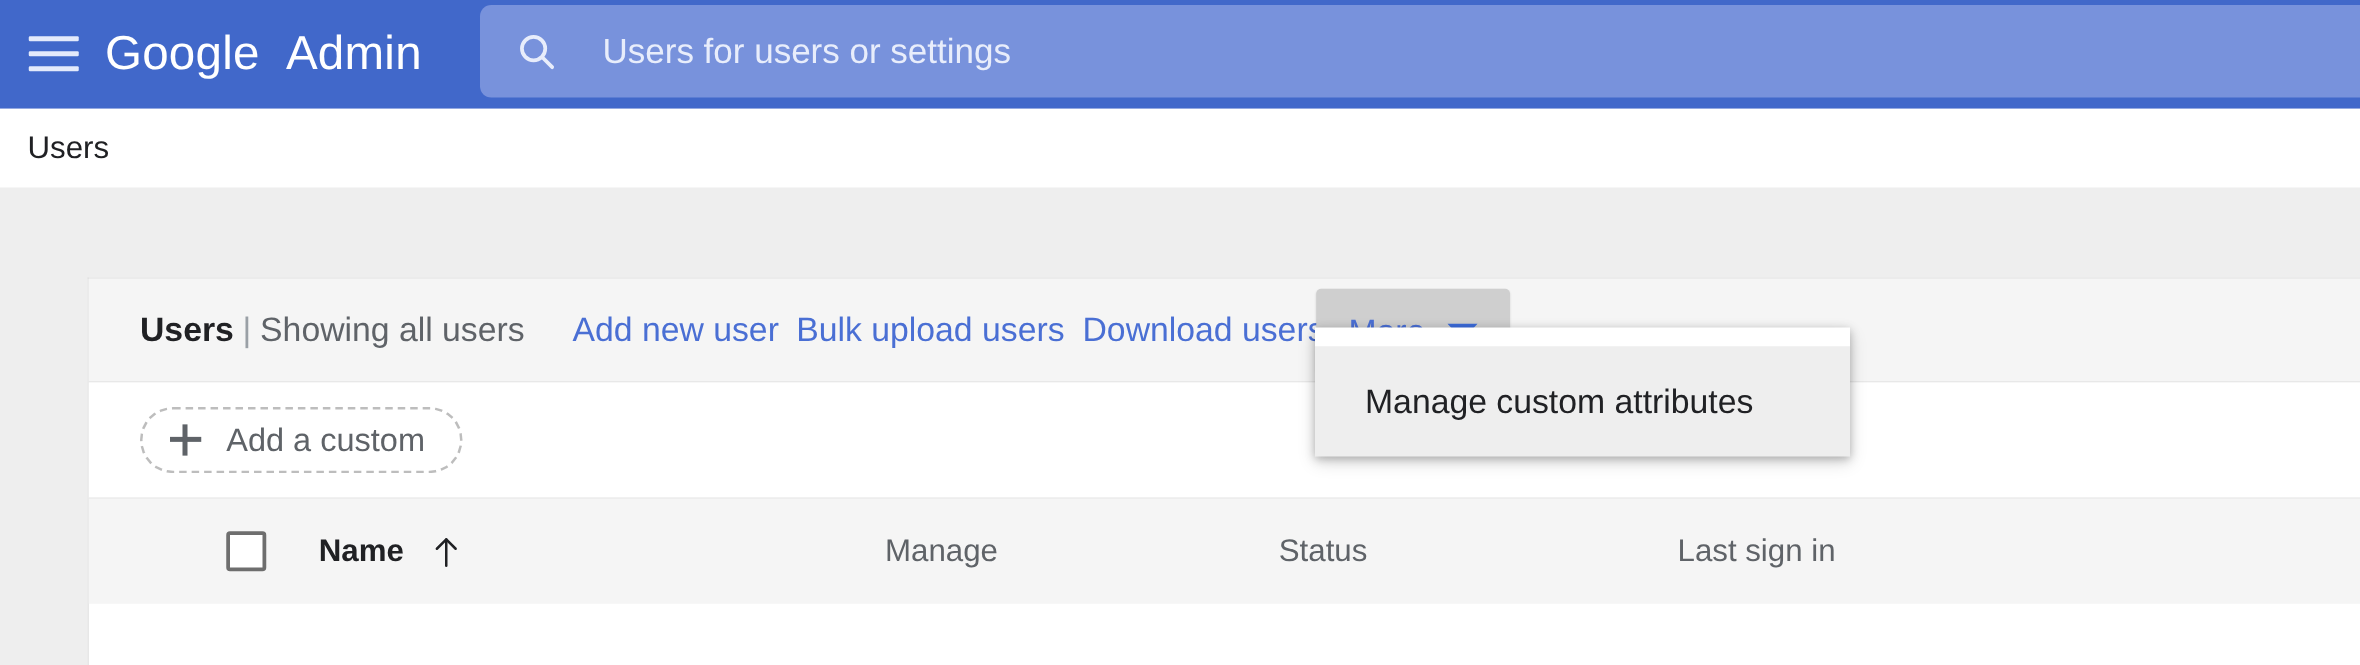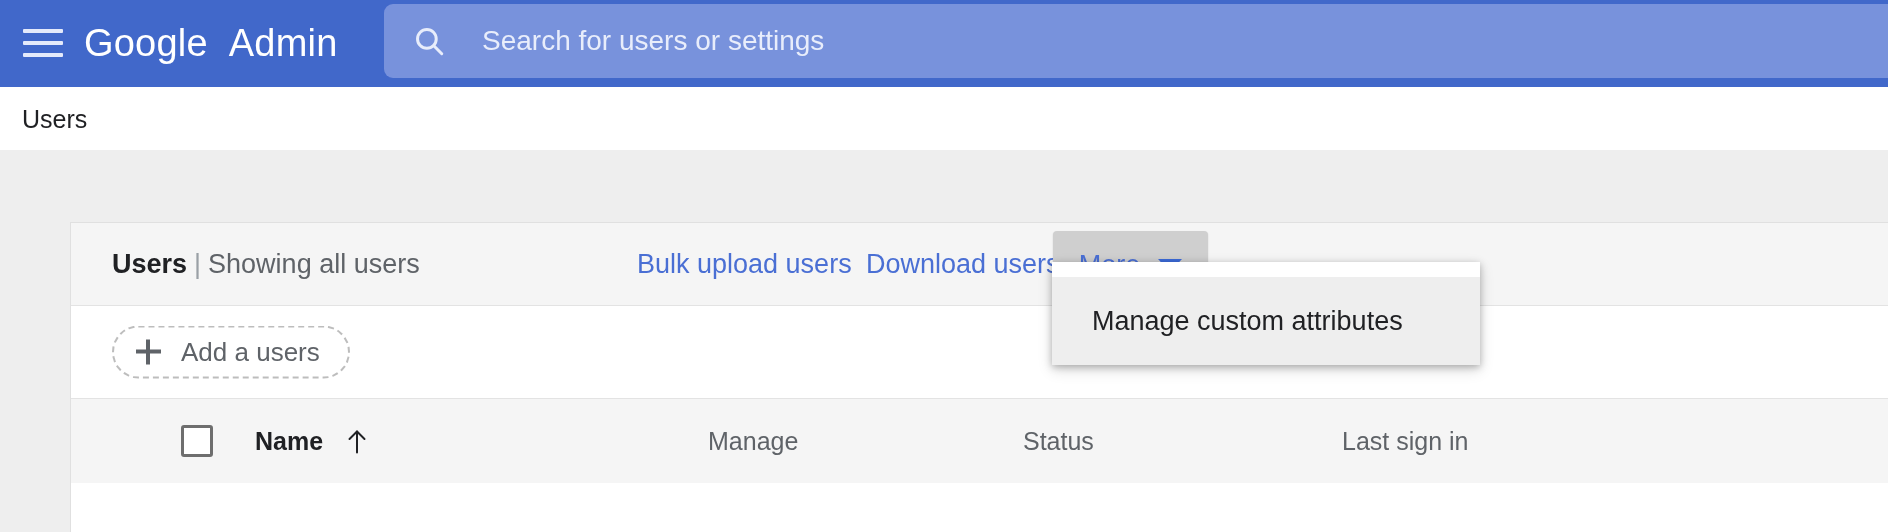--- a/index.html
+++ b/index.html
@@ -293,50 +293,51 @@
     <span class="b-google">Google</span><span class="b-admin">Admin</span>
   </div>
 
   <div class="searchbox">
     <span class="search-icon">
       <svg width="34" height="34" viewBox="0 0 24 24" fill="none" stroke="#e8edfb" stroke-width="2.1" stroke-linecap="round">
         <circle cx="10.5" cy="10.5" r="6.6"></circle>
         <line x1="15.4" y1="15.4" x2="21" y2="21"></line>
       </svg>
     </span>
-    <span class="search-placeholder">Search for users or settings</span>
+    <span class="search-placeholder">Users for users or settings</span>
   </div>
 </div>
 
 <div class="breadcrumb-bar">
   <span class="breadcrumb-text">Users</span>
 </div>
 
 <div class="canvas"></div>
 
 <div class="card">
 
   <div class="toolbar">
     <div class="tb-title">
       <span class="t-main">Users</span><span class="t-sep">|</span><span class="t-sub">Showing all users</span>
     </div>
 
+    <span class="tb-link tb-link-1">Add new user</span>
     <span class="tb-link tb-link-2">Bulk upload users</span>
     <span class="tb-link tb-link-3">Download users</span>
 
     <div class="more-button">
       <span class="more-label">More</span>
       <span class="caret"></span>
     </div>
   </div>
 
   <div class="filter-strip">
     <div class="filter-chip">
       <span class="plus-icon"></span>
-      <span class="filter-label">Add a users</span>
+      <span class="filter-label">Add a custom</span>
     </div>
   </div>
 
   <div class="table-head">
     <div class="th-checkbox"></div>
 
     <div class="th th-name">
       <span>Name</span>
       <span class="sort-arrow">
         <svg width="24" height="26" viewBox="0 0 24 26" fill="none" stroke="#202124" stroke-width="2" stroke-linecap="round" stroke-linejoin="round">

